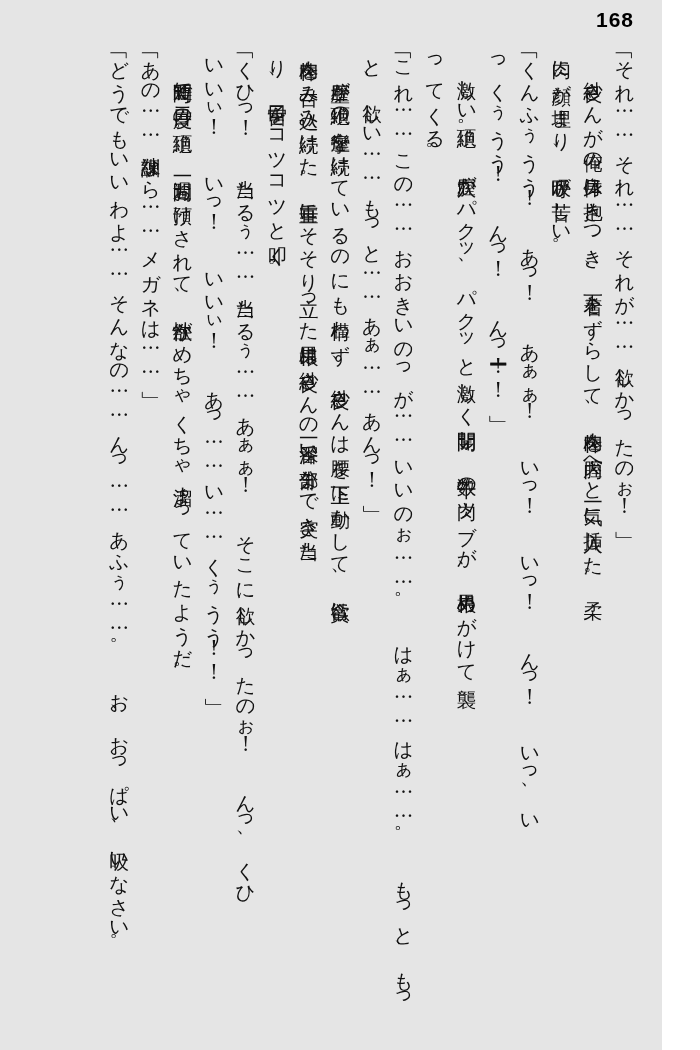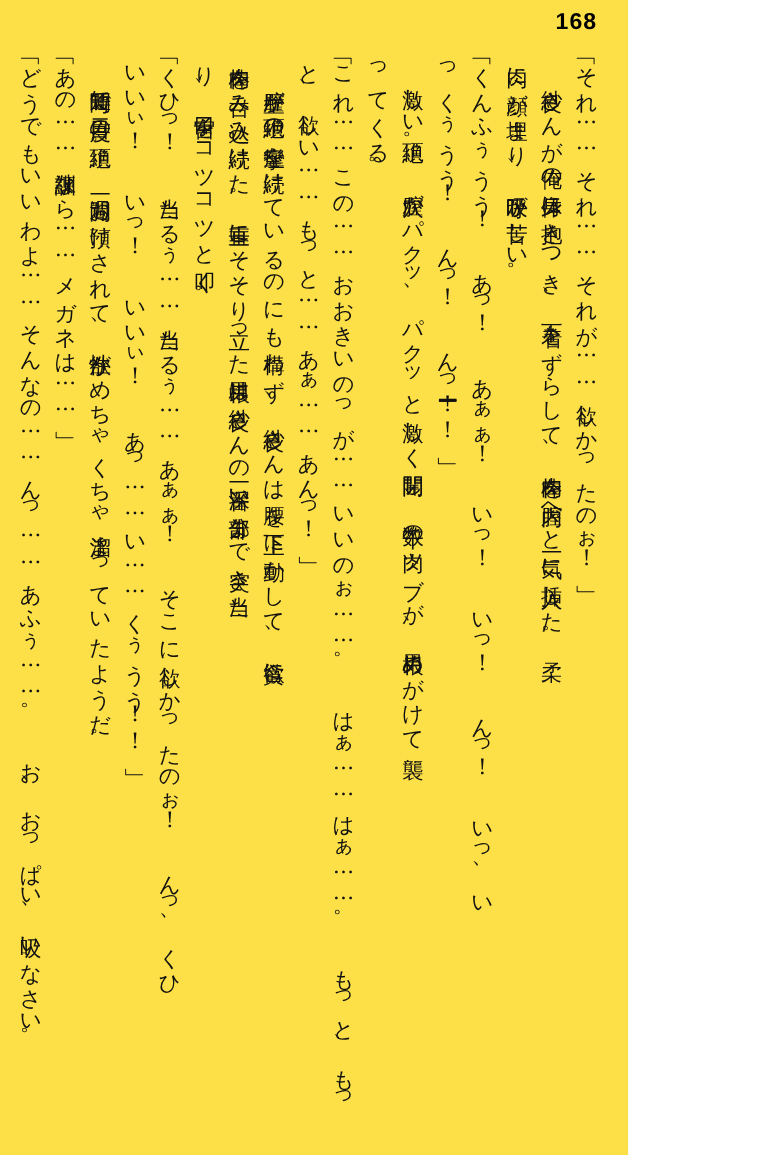--- a/index.html
+++ b/index.html
@@ -9,24 +9,24 @@
   }
   body {
     width: 700px;
     height: 1050px;
     overflow: hidden;
     font-family: "DejaVu Serif", "Liberation Serif", serif;
     color: #111111;
   }
   .page {
     position: relative;
-    width: 571px;
+    width: 662px;
     height: 1050px;
     box-sizing: border-box;
-    background: #fde047;
+    background: #e5e5e5;
   }
   .page-number {
     position: absolute;
     top: 8px;
     right: 28px;
     font-size: 21px;
     font-family: "Liberation Sans", sans-serif;
     font-weight: bold;
     letter-spacing: 1px;
     color: #000000;

